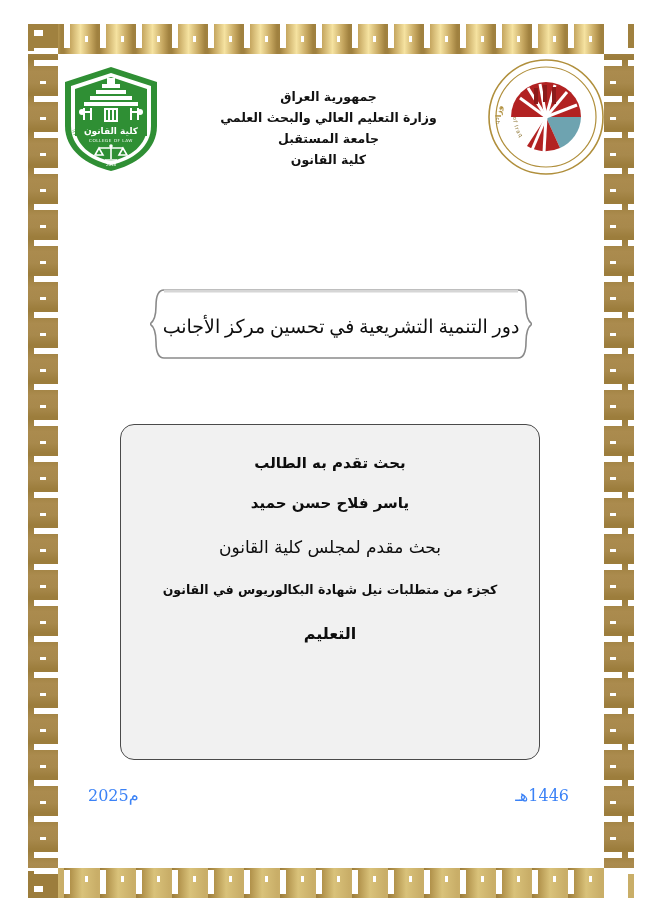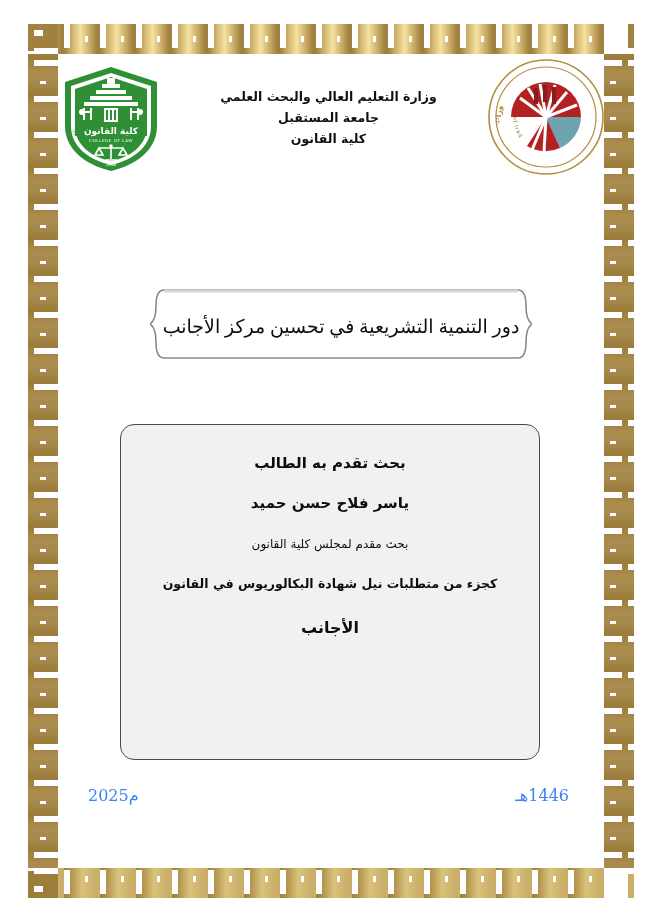--- a/index.html
+++ b/index.html
@@ -118,21 +118,21 @@
     padding-top: 14px;
   }
   .line {
     font-family: "DejaVu Sans", sans-serif;
     color: #0d0d0d;
     line-height: 1.35;
     white-space: nowrap;
   }
   .l-heading { font-size: 15px; font-weight: bold; margin-top: 14px; }
   .l-name    { font-size: 15px; font-weight: bold; margin-top: 20px; }
-  .l-sub     { font-size: 12px; font-weight: normal; margin-top: 22px; }
+  .l-sub     { font-size: 17px; font-weight: normal; margin-top: 22px; }
   .l-sub2    { font-size: 12.5px; font-weight: bold; margin-top: 24px; }
   .l-super   { font-size: 16px; font-weight: bold; margin-top: 24px; }
   .l-advisor { font-size: 16.5px; font-weight: bold; margin-top: 18px; }
 
   
   .year-row {
     position: absolute;
     left: 88px;
     right: 88px;
     top: 786px;
@@ -264,20 +264,21 @@
         </g>
 
         <path id="lawArc" d="M12,66 A40,40 0 0,0 90,66" fill="none"></path>
         <text font-family="DejaVu Sans, sans-serif" font-size="4.4" fill="#2f8f34">
           <textPath href="#lawArc" startOffset="6%">AL MUSTAQBAL UNIVERSITY</textPath>
         </text>
       </svg>
     </div>
 
     <div class="header-text">
+      <div>جمهورية العراق</div>
       <div>وزارة التعليم العالي والبحث العلمي</div>
       <div>جامعة المستقبل</div>
       <div>كلية القانون</div>
     </div>
 
     <div class="logo-ministry">
       <svg viewBox="0 0 118 118">
         <circle cx="59" cy="59" r="57" fill="#ffffff" stroke="#b08f3c" stroke-width="1.6"></circle>
         <circle cx="59" cy="59" r="50" fill="#ffffff" stroke="#b08f3c" stroke-width="1.2"></circle>
         <circle cx="59" cy="59" r="37" fill="#ffffff"></circle>
@@ -342,21 +343,21 @@
       <path d="M14,3 L368,3" stroke="#d6d6d6" stroke-width="3" fill="none"></path>
     </svg>
     <div class="title-text">دور التنمية التشريعية في تحسين مركز الأجانب</div>
   </div>
 
   <div class="content-box">
     <div class="line l-heading">بحث تقدم به الطالب</div>
     <div class="line l-name">ياسر فلاح حسن حميد</div>
     <div class="line l-sub">بحث مقدم لمجلس كلية القانون</div>
     <div class="line l-sub2">كجزء من متطلبات نيل شهادة البكالوريوس في القانون</div>
-    <div class="line l-super">الأجانب</div>
+    <div class="line l-super">التعليم</div>
   </div>
 
   <div class="year-row">
     <div class="year year-hijri">1446هـ</div>
     <div class="year year-greg">2025م</div>
   </div>
 
 </div>
 
 </body></html>

